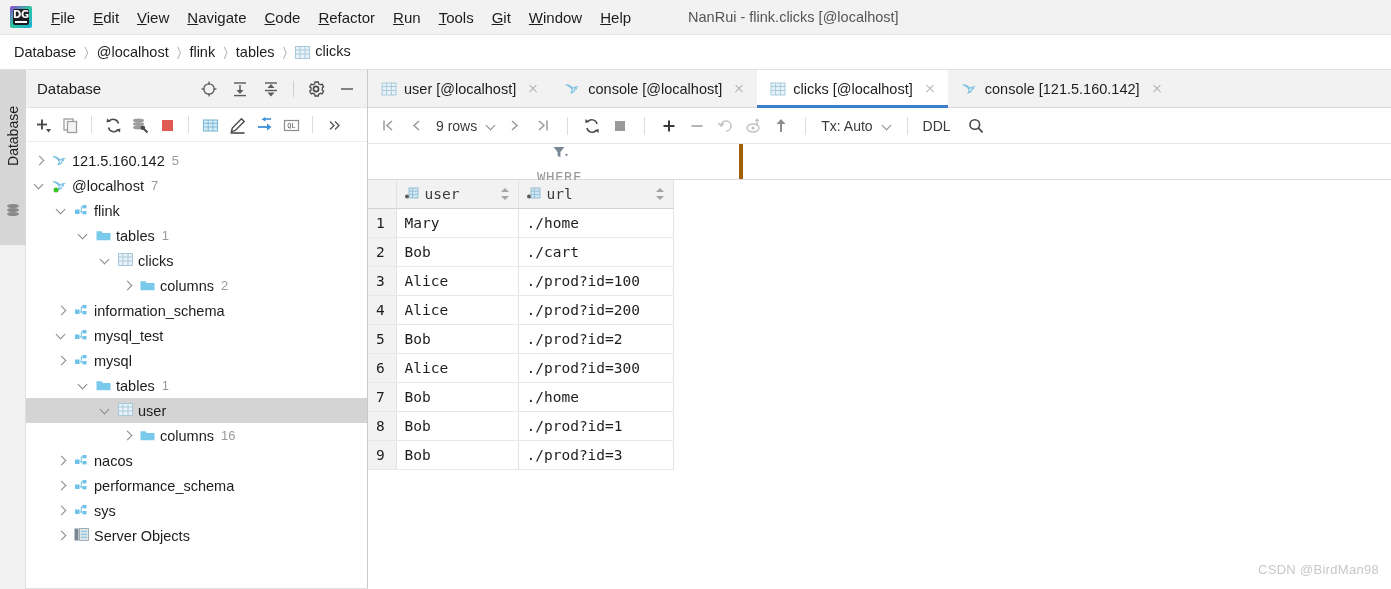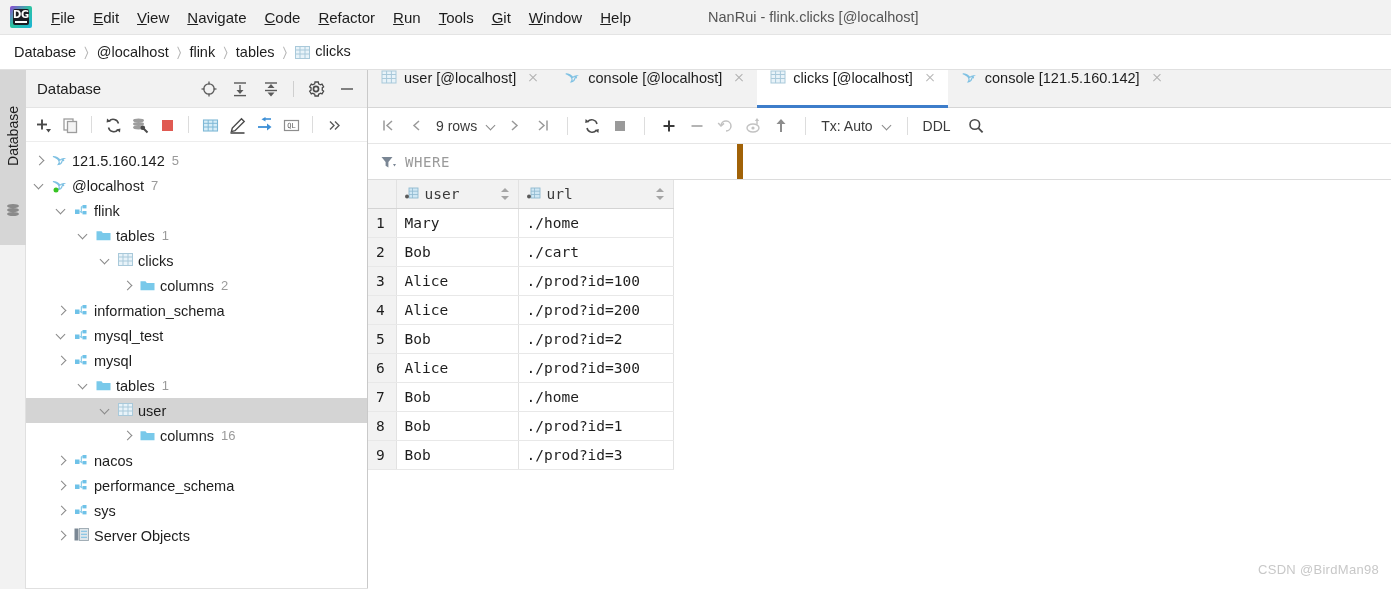--- a/index.html
+++ b/index.html
@@ -25,21 +25,21 @@
                  background:#1b1b22; border-radius:2px; color:#fff;
                  font-size:10px; font-weight:bold; text-align:center; line-height:11px;
                  font-family:"DejaVu Sans", sans-serif; letter-spacing:-0.3px;}
   .logo .dgbar { position:absolute; left:5px; bottom:5px; width:12px; height:2px; background:#fff;}
   .menuitem {
     font-size: 15px; padding: 3px 9px; color: #1d1d1d; cursor: default;
     white-space: nowrap;
   }
   .menuitem u { text-decoration: underline; }
   .wintitle {
-    font-size: 14.5px; color: #555; margin-left: 68px; white-space: nowrap;
+    font-size: 14.5px; color: #555; margin-left: 48px; white-space: nowrap;
   }
 
   
   .breadcrumb {
     position: absolute; left: 0; top: 35px; width: 1391px; height: 35px;
     background: #fff; display: flex; align-items: center; padding-left: 14px;
     border-bottom: 1px solid #e0e0e0;
   }
   .crumb { font-size: 14.5px; color: #1d1d1d; }
   .crumb.sep { color: #b6b6b6; margin: 0 8px; font-size: 14px; }
@@ -100,21 +100,21 @@
   .tcount { margin-left: 7px; color: #9a9a9a; font-size: 13px; }
   .ticon { width: 17px; height: 17px; flex: 0 0 17px; margin-left: 3px; position: relative; }
 
   
   .tabs {
     position: absolute; left: 368px; top: 70px; width: 1023px; height: 38px;
     background: #f2f2f2; display: flex; align-items: stretch;
     border-bottom: 1px solid #d6d6d6;
   }
   .tab {
-    display: flex; align-items: flex-start; gap: 7px; padding: 0 11px 0 13px;
+    display: flex; align-items: center; gap: 7px; padding: 0 11px 0 13px;
     font-size: 14.5px; color: #1d1d1d; position: relative; cursor: default;
     white-space: nowrap;
   }
   .tab.active { background: #fff; }
   .tab.active::after {
     content: ""; position: absolute; left: 0; right: 0; bottom: -1px;
     height: 3px; background: #3d7dca;
   }
   .tab .xmark {
     width: 14px; height: 14px; position: relative; opacity: .55; margin-left: 3px;
@@ -138,21 +138,21 @@
   .caret-dn::before{content:"";position:absolute;left:0;top:1px;width:6px;height:6px;
     border-right:1.5px solid #8a8a8a;border-bottom:1.5px solid #8a8a8a;transform:rotate(45deg);}
 
   
   .filterrow {
     position: absolute; left: 368px; top: 144px; width: 1023px; height: 36px;
     background: #fff; display: flex; align-items: stretch;
     border-bottom: 1px solid #dcdcdc;
   }
   .fcell { display: flex; align-items: center; gap: 9px; padding-left: 12px; }
-  .fcell.where { width: 375px; border-right: 6px solid #a16207; }
+  .fcell.where { width: 375px; border-right: 4px solid #a16207; flex-direction: column; }
   .fcell.order { flex: 1; }
   .ftext {
     font-family: "DejaVu Sans Mono", monospace; font-size: 14px;
     color: #9a9a9a; letter-spacing: 0.6px;
   }
 
   
   .gridwrap {
     position: absolute; left: 368px; top: 180px; width: 1023px; height: 409px;
     background: #fff; overflow: hidden;

